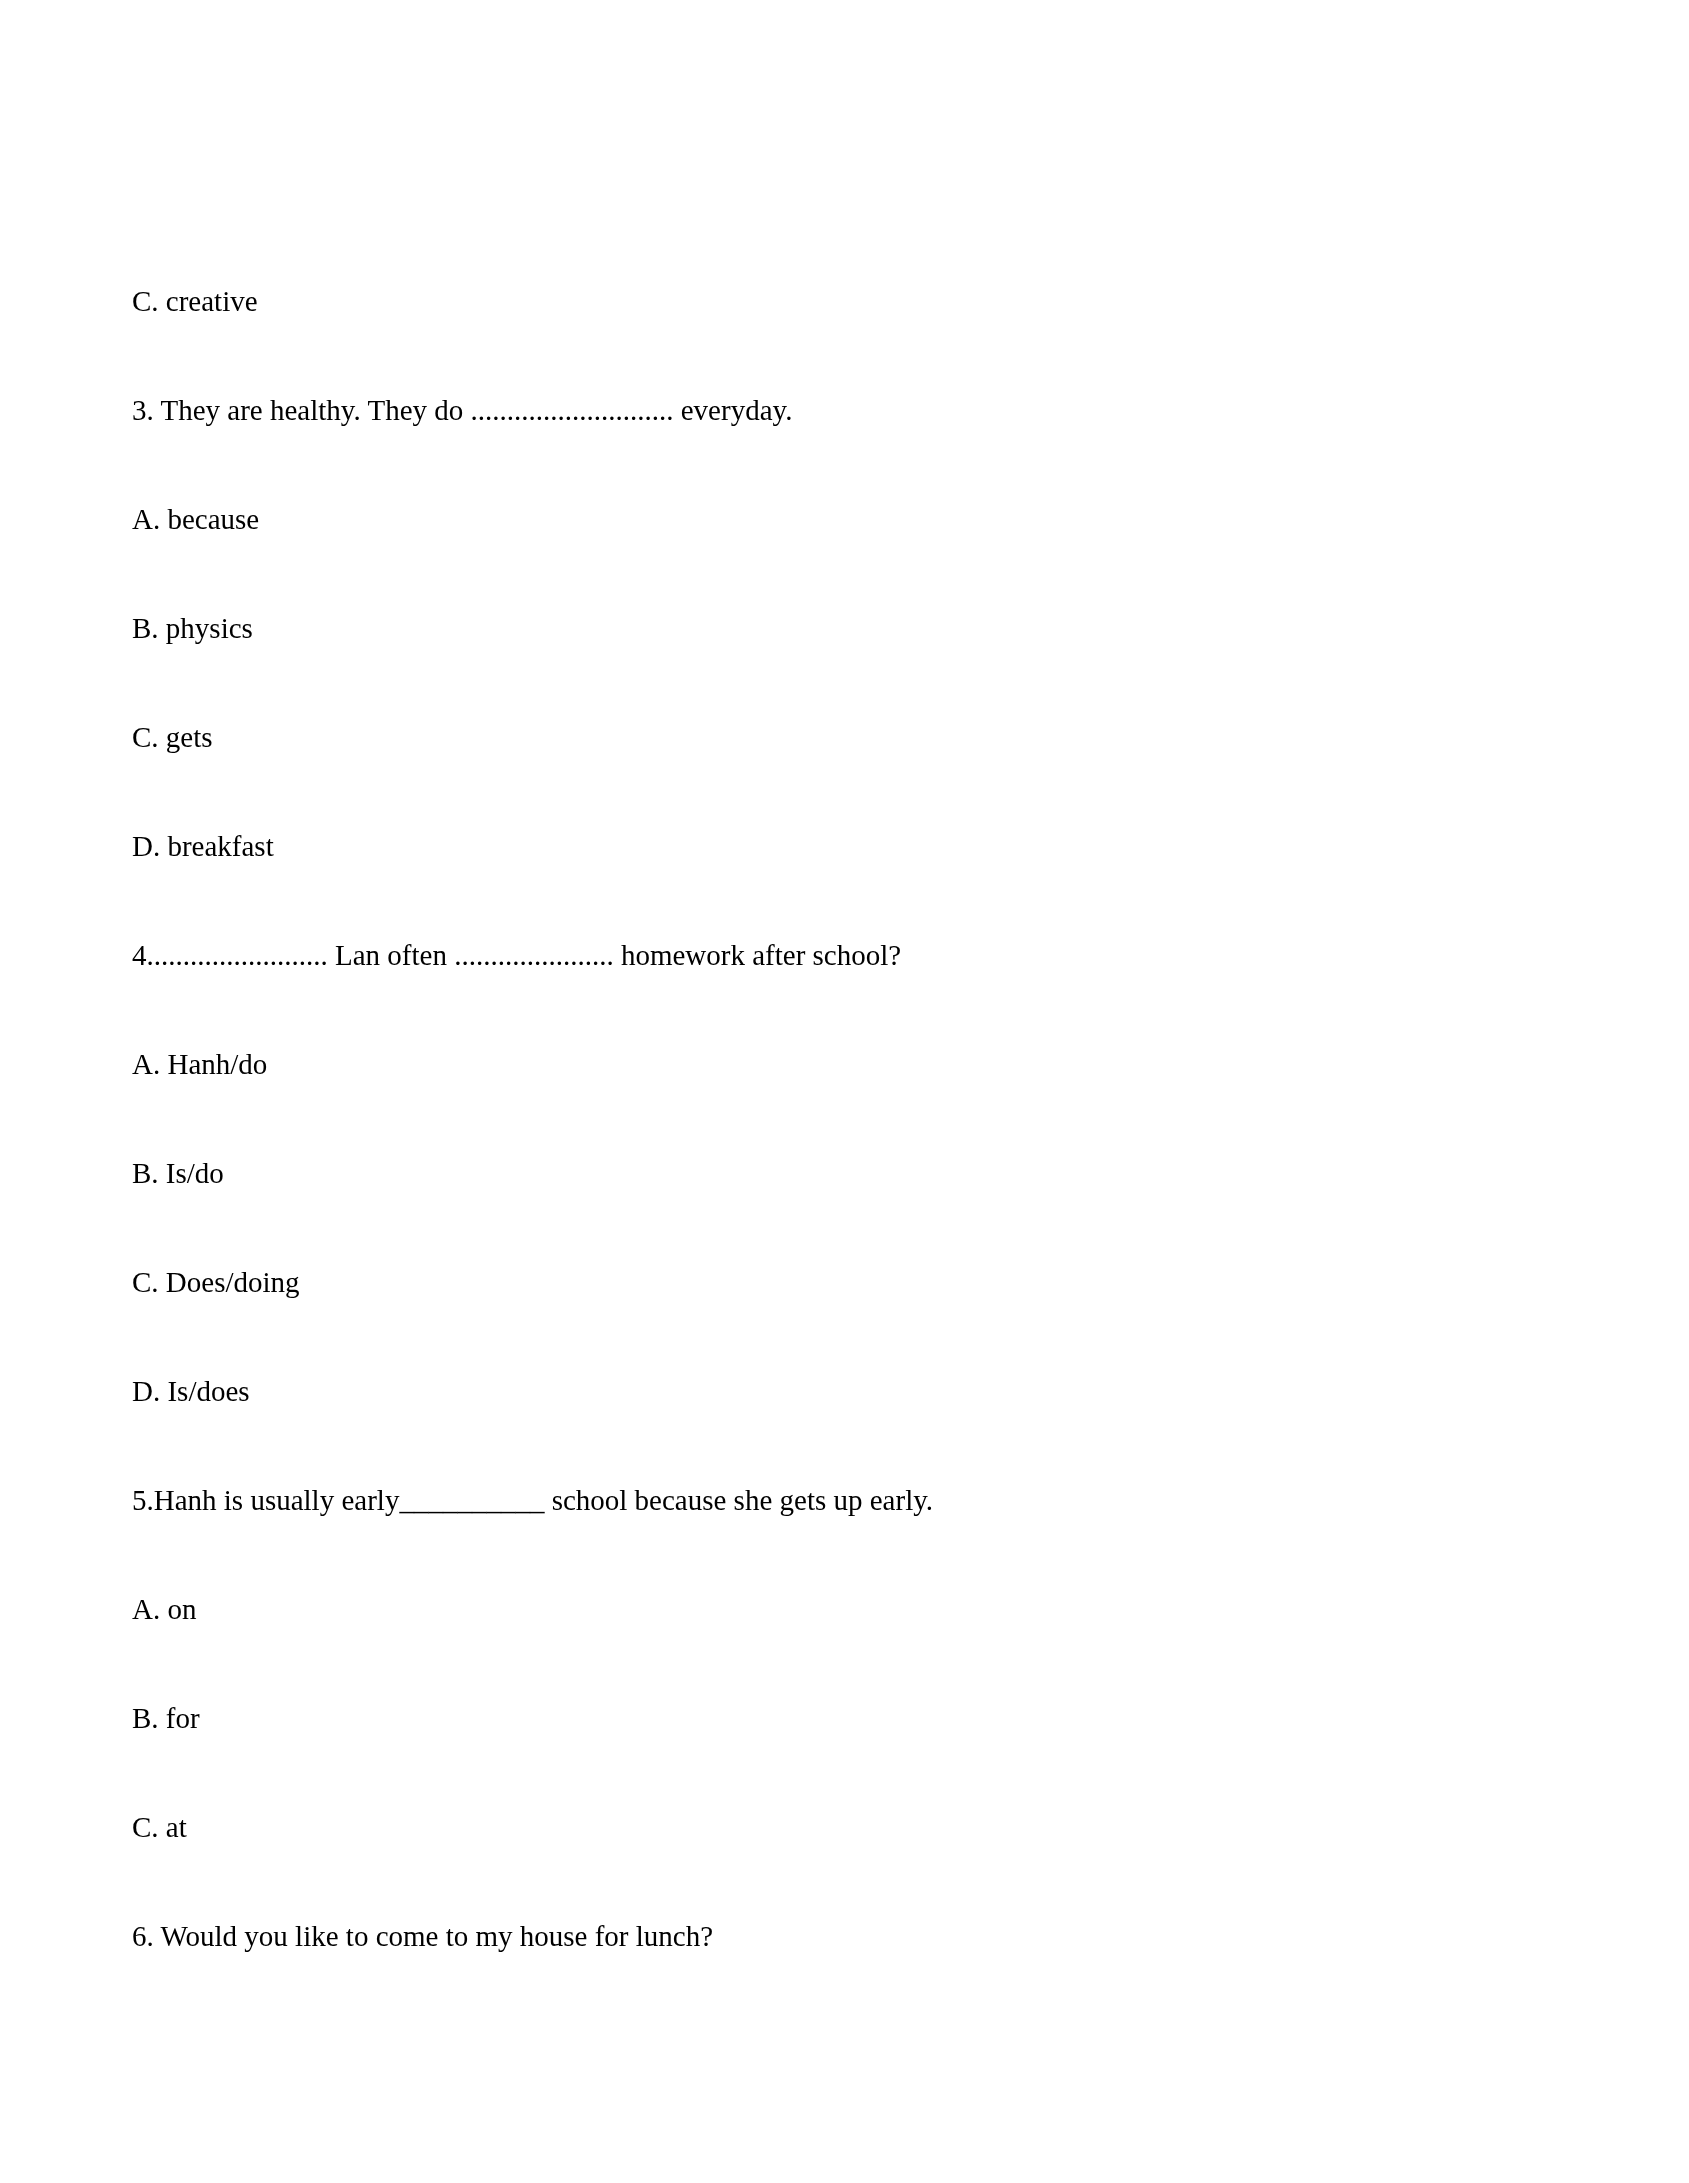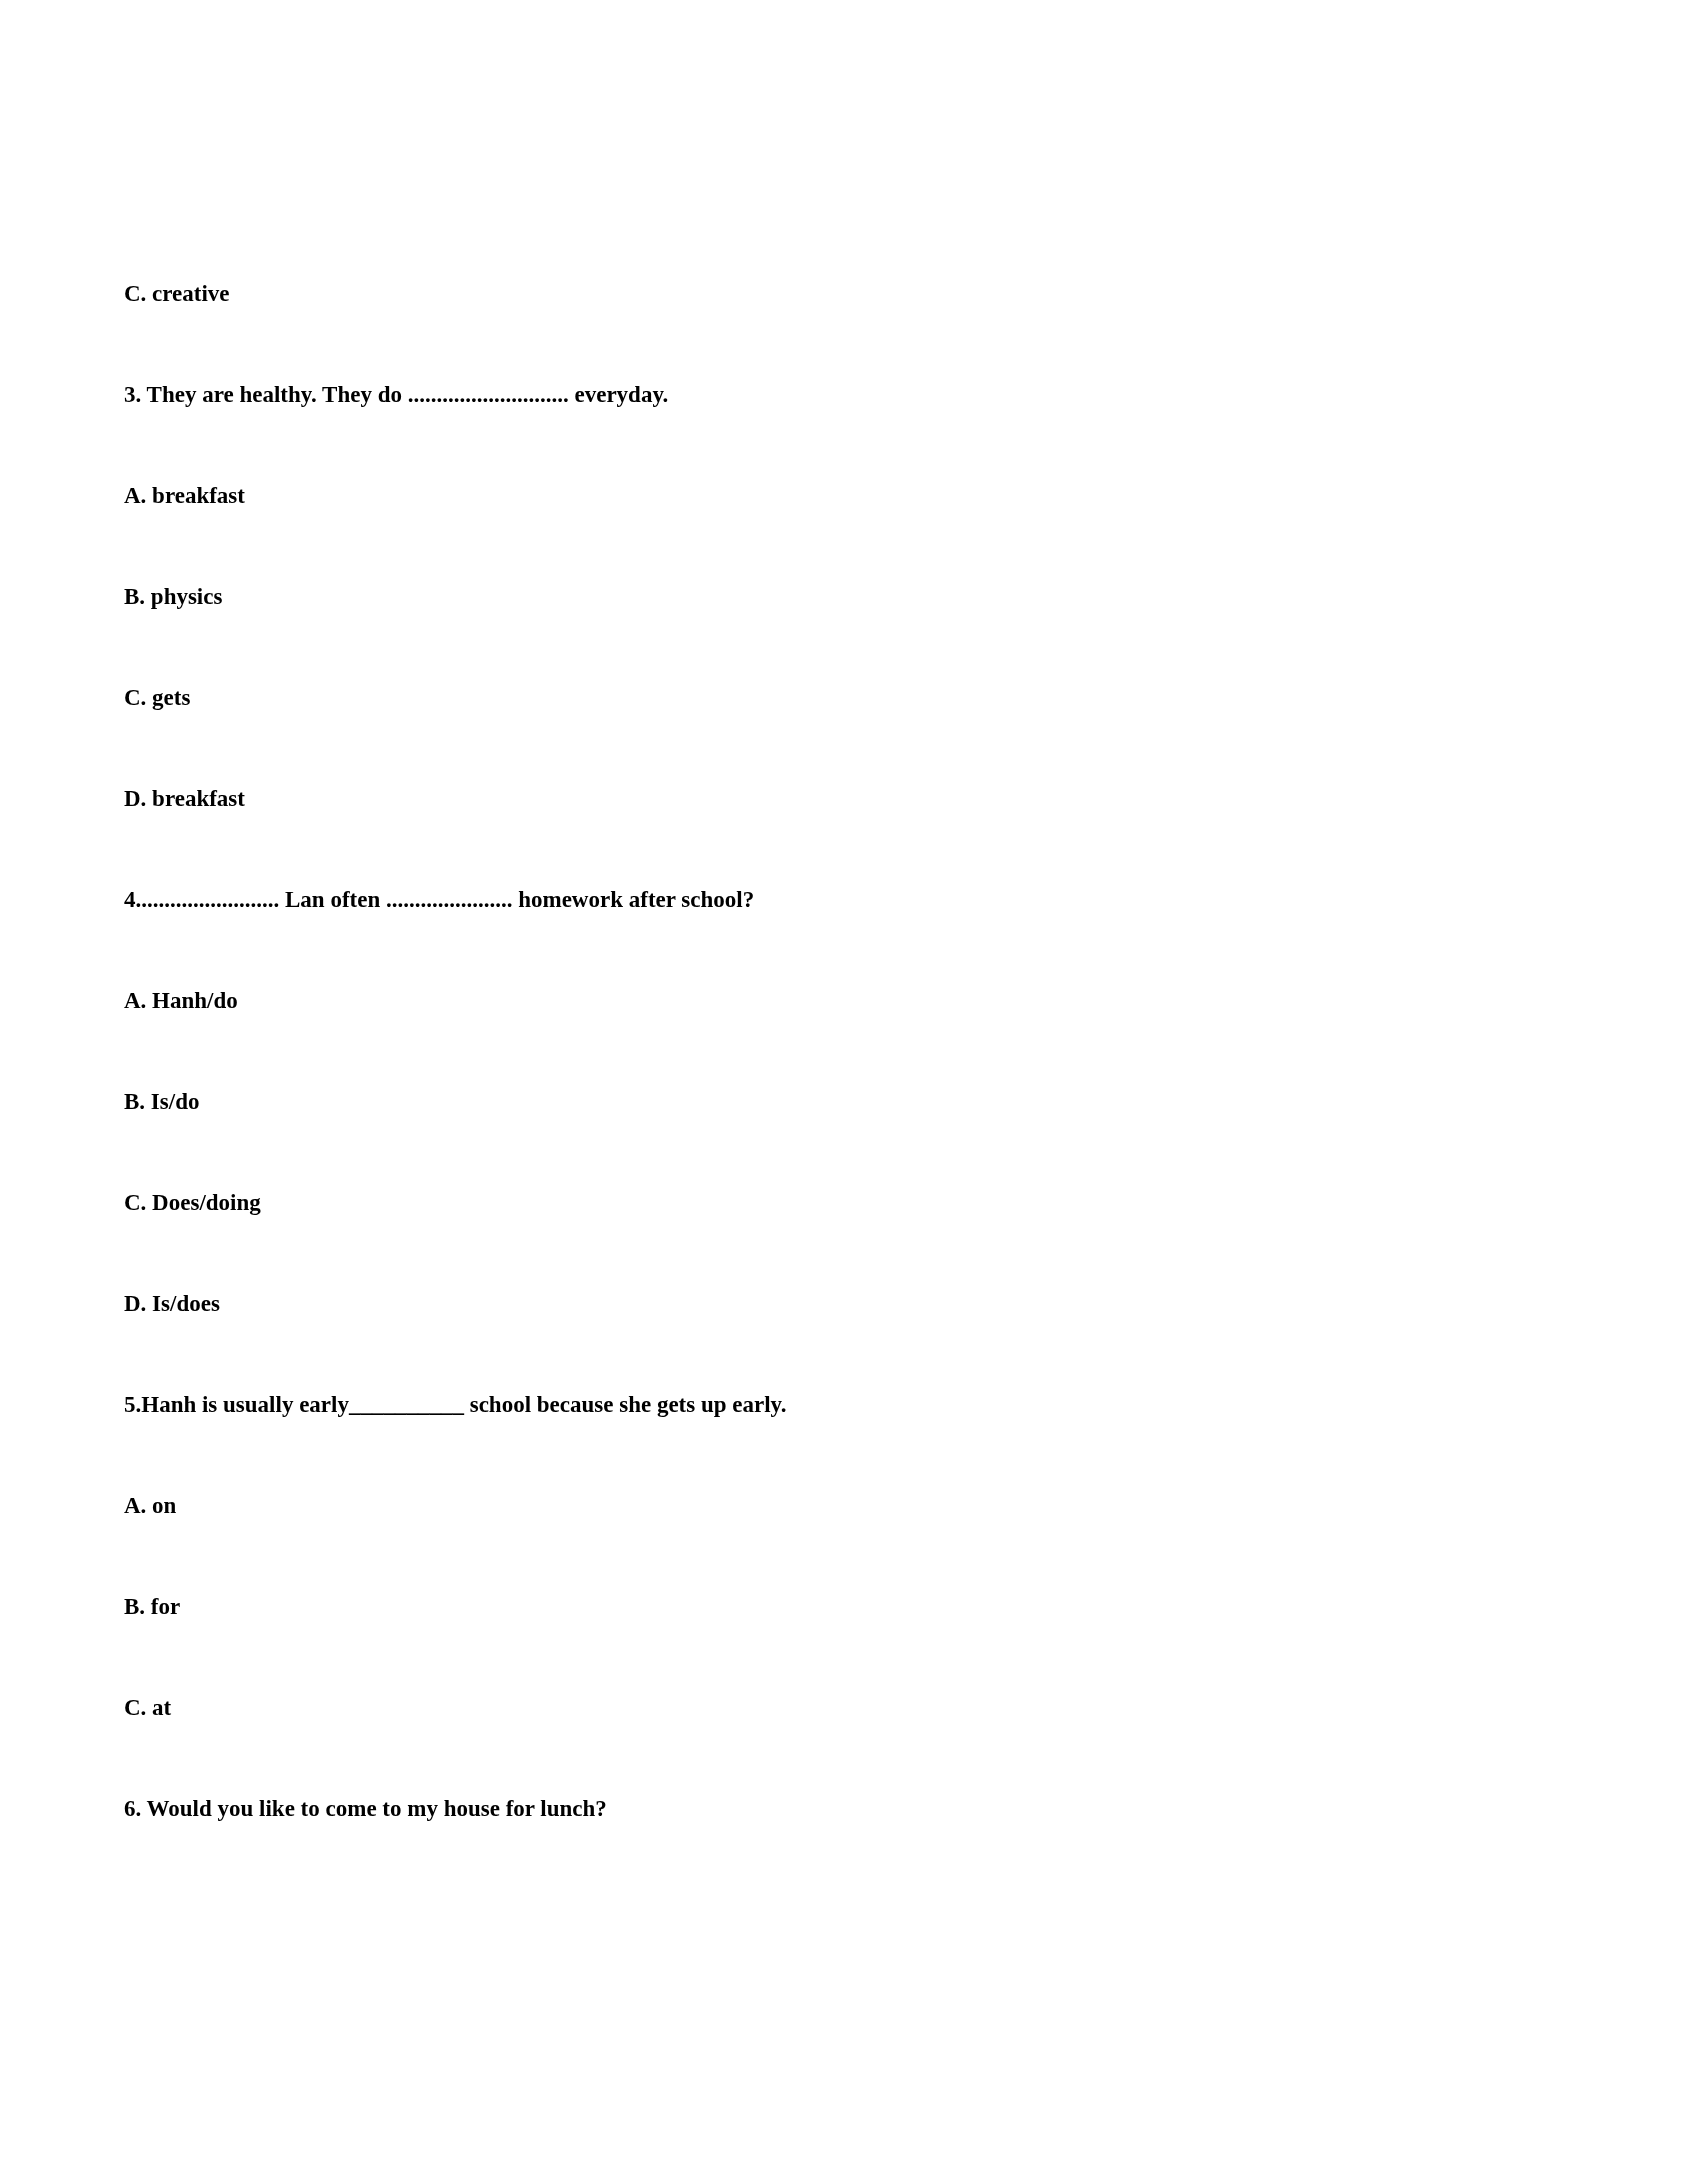--- a/index.html
+++ b/index.html
@@ -20,37 +20,37 @@
     font-family: "Liberation Serif", "DejaVu Serif", serif;
     color: #000000;
   }
   .content {
     position: absolute;
     left: 124px;
     top: 243px;
     right: 66px;
   }
   .content p {
-    margin: 0;
+    margin: 8px;
     padding: 0;
-    font-size: 23px;
+    font-size: 29px;
     line-height: 101px;
     white-space: pre-wrap;
     letter-spacing: 0;
-    font-weight: bold;
+    font-weight: normal;
   }
 </style>
 </head>
 <body>
 
 <main class="page">
   <section class="content" id="exam-lines">
       <p>C. creative</p>
       <p>3. They are healthy. They do ............................ everyday.</p>
-      <p>A. breakfast</p>
+      <p>A. because</p>
       <p>B. physics</p>
       <p>C. gets</p>
       <p>D. breakfast</p>
       <p>4......................... Lan often ...................... homework after school?</p>
       <p>A. Hanh/do</p>
       <p>B. Is/do</p>
       <p>C. Does/doing</p>
       <p>D. Is/does</p>
       <p>5.Hanh is usually early__________ school because she gets up early.</p>
       <p>A. on</p>

